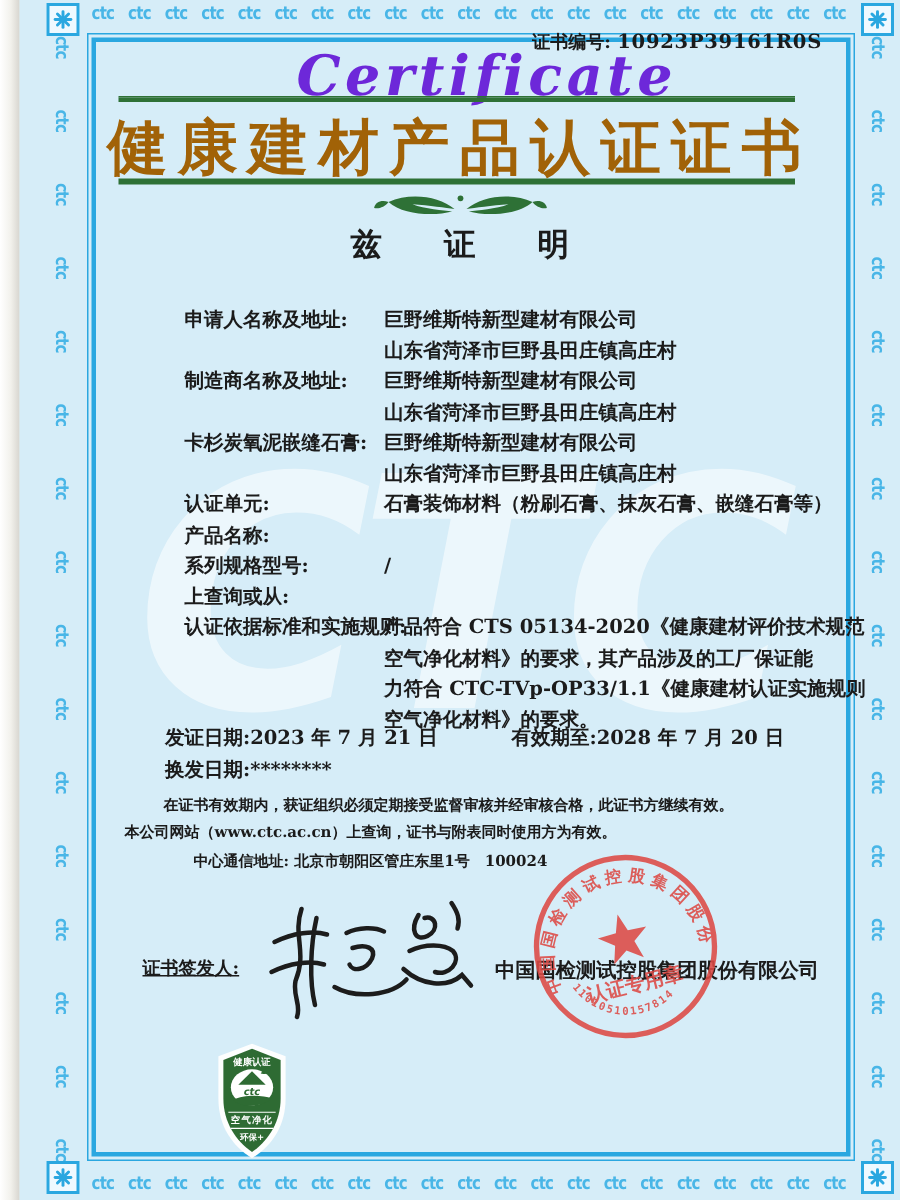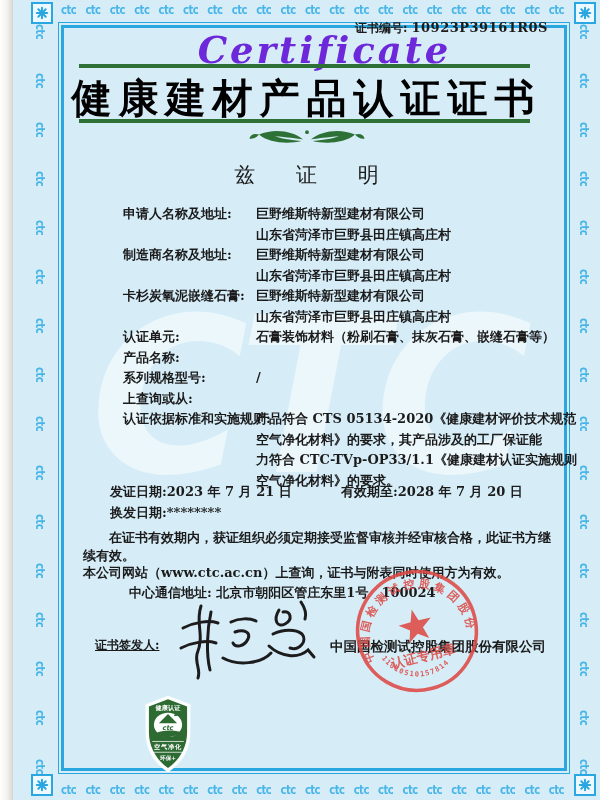--- a/index.html
+++ b/index.html
@@ -45,38 +45,38 @@
 
   .title-en { position:absolute; top:28px; left:18px; width:100%; text-align:center;
     font-style:italic; font-weight:600; font-size:37px; color:#6d28d9; letter-spacing:3px; }
 
   .rule { position:absolute; left:66px; right:70px; height:2px; }
   .rule-top    { top:64px;  border-top:1.5px solid #2e7136; border-bottom:3.5px solid #2e7136; }
   .rule-bottom { top:119px; border-top:3.5px solid #2e7136; border-bottom:1.5px solid #2e7136; }
 
   .title-zh { position:absolute; top:71px; left:0; width:100%; text-align:center;
     font-family:"DejaVu Sans", sans-serif; font-weight:700; font-size:40px;
-    letter-spacing:7px; color:#000000; white-space:nowrap; }
+    letter-spacing:7px; color:#a16207; white-space:nowrap; }
 
   .ornament { position:absolute; top:127px; left:0; width:100%; text-align:center; }
 
   .statement { position:absolute; top:149px; left:0; width:100%; text-align:center;
-    font-size:21px; font-weight:400; letter-spacing:17px; text-indent:17px; color:#1b1b1b;margin-top:12px; }
+    font-size:21px; font-weight:700; letter-spacing:17px; text-indent:17px; color:#1b1b1b; }
 
   .fields { position:absolute; top:204px; left:97px; right:38px; font-size:13px;
     line-height:20.5px; font-weight:600; }
   .field-row { display:grid; grid-template-columns:146px 1fr; }
   .f-label { white-space:nowrap;margin-left:13px; }
   .f-line { display:block; white-space:nowrap; }
 
   .dates { position:absolute; top:483px; left:97px; right:40px; font-size:13px; font-weight:600; }
   .valid-until { position:absolute; left:231px; top:0; }
   .reissue { position:absolute; top:504px; left:97px; font-size:13px; font-weight:600; }
 
-  .notice { position:absolute; top:529px; left:70px; right:44px; font-size:13px;
+  .notice { position:absolute; top:529px; left:70px; right:44px; font-size:10px;
     line-height:17.5px; font-weight:600; }
   .notice .indent { text-indent:26px; }
   .address { margin-top:2px; padding-left:46px; }
 
   .signer { position:absolute; top:637px; left:82px; font-size:12px; font-weight:600;text-decoration:underline; }
   .signature { position:absolute; left:160px; top:596px; z-index:3; }
   .company { position:absolute; top:638px; left:317px; font-size:13.5px; font-weight:700;
     white-space:nowrap; }
 
   .stamp { position:absolute; left:341px; top:568px; z-index:3;

